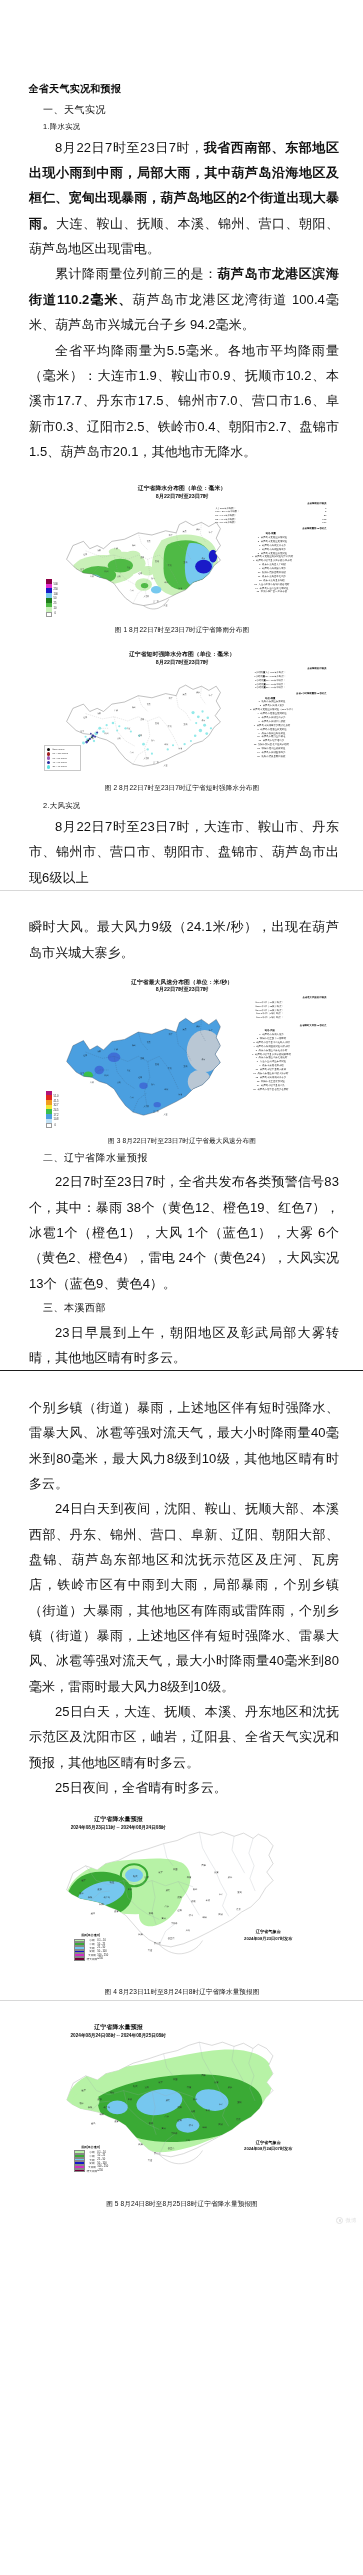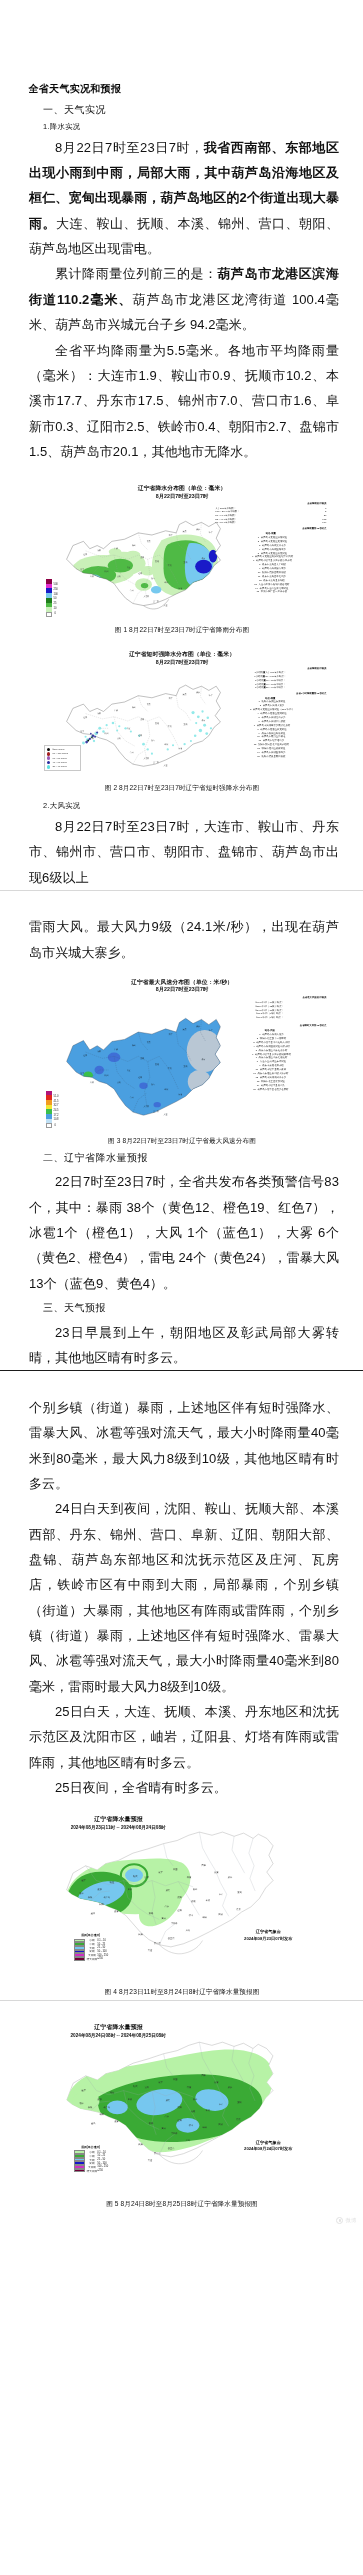--- a/index.html
+++ b/index.html
@@ -528,21 +528,21 @@
     </div>
     <div class="fig-caption">图 2 8月22日7时至23日7时辽宁省短时强降水分布图</div>
   </div>
 
   <h3 class="heading-3" style="margin-top:7.4px">2.大风实况</h3>
   <p class="body">8月22日7时至23日7时，大连市、鞍山市、丹东市、锦州市、营口市、朝阳市、盘锦市、葫芦岛市出现6级以上</p>
 
   <div class="sep"></div>
   <div class="gap-lg"></div>
 
-  <p class="body cont">雷雨大风。最大风力9级（24.1米/秒），出现在葫芦岛市兴城大寨乡。</p>
+  <p class="body cont">瞬时大风。最大风力9级（24.1米/秒），出现在葫芦岛市兴城大寨乡。</p>
 
   <div class="gap-sm"></div>
 
   <div class="figure">
     <div class="map-wrap" style="width:295px;height:158px">
       <div class="map-title" style="padding-top:3.2px">辽宁省最大风速分布图（单位：米/秒）</div>
       <div class="map-subtitle">8月22日7时至23日7时</div>
 
       <div class="map-canvas" style="height:136px">
         <svg viewBox="0 0 560 258" width="295" height="136">
@@ -663,31 +663,31 @@
               <span>51.0</span>
             </div>
           <div class="sw" style="background:#b0147a"></div>
         </div>
       </div>
     </div>
     <div class="fig-caption">图 3 8月22日7时至23日7时辽宁省最大风速分布图</div>
   </div>
 
   <h2 class="heading-2">二、辽宁省降水量预报</h2>
-  <p class="body">22日7时至23日7时，全省共发布各类预警信号83个，其中：暴雨 38个（黄色12、橙色19、红色7），冰雹1个（橙色1），大风 1个（蓝色1），大雾 6个（黄色2、橙色4），雷电 24个（黄色24），雷暴大风 13个（蓝色9、黄色4）。</p>
-
-  <h2 class="heading-2">三、天气预报</h2>
+  <p class="body">22日7时至23日7时，全省共发布各类预警信号83个，其中：暴雨 38个（黄色12、橙色19、红色7），冰雹1个（橙色1），大风 1个（蓝色1），大雾 6个（黄色2、橙色4），雷电 24个（黄色24），大风实况 13个（蓝色9、黄色4）。</p>
+
+  <h2 class="heading-2">三、本溪西部</h2>
   <p class="body">23日早晨到上午，朝阳地区及彰武局部大雾转晴，其他地区晴有时多云。</p>
 
   <div class="sep thick"></div>
   <div class="gap-lg"></div>
 
   <p class="body cont">个别乡镇（街道）暴雨，上述地区伴有短时强降水、雷暴大风、冰雹等强对流天气，最大小时降雨量40毫米到80毫米，最大风力8级到10级，其他地区晴有时多云。</p>
   <p class="body">24日白天到夜间，沈阳、鞍山、抚顺大部、本溪西部、丹东、锦州、营口、阜新、辽阳、朝阳大部、盘锦、葫芦岛东部地区和沈抚示范区及庄河、瓦房店，铁岭市区有中雨到大雨，局部暴雨，个别乡镇（街道）大暴雨，其他地区有阵雨或雷阵雨，个别乡镇（街道）暴雨，上述地区伴有短时强降水、雷暴大风、冰雹等强对流天气，最大小时降雨量40毫米到80毫米，雷雨时最大风力8级到10级。</p>
-  <p class="body">25日白天，大连、抚顺、本溪、丹东地区和沈抚示范区及沈阳市区，岫岩，辽阳县、灯塔有阵雨或雷阵雨，其他地区晴有时多云。</p>
+  <p class="body">25日白天，大连、抚顺、本溪、丹东地区和沈抚示范区及沈阳市区，岫岩，辽阳县、全省天气实况和预报，其他地区晴有时多云。</p>
   <p class="body">25日夜间，全省晴有时多云。</p>
 
   <div class="gap-sm"></div>
 
   <div class="figure">
     <div class="map-wrap" style="width:295px;height:174px">
       <div class="map-canvas" style="height:158px;position:relative">
         <div class="map-title" style="position:absolute;left:26px;top:5.3px;width:116px;font-size:6px">辽宁省降水量预报</div>
         <div class="map-subtitle" style="position:absolute;left:12.7px;top:13.7px;width:142px;font-size:4.7px">2024年08月23日11时 -- 2024年08月24日08时</div>
 

